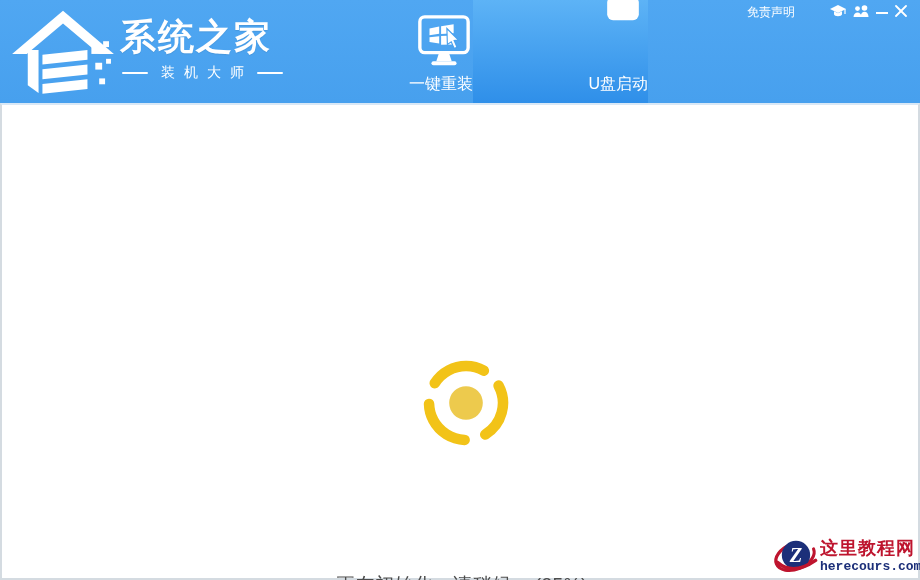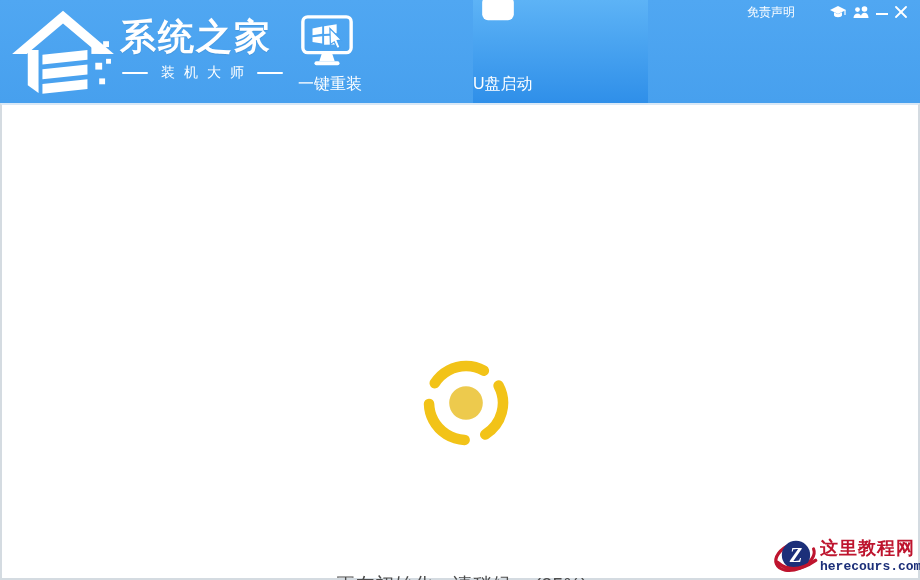--- a/index.html
+++ b/index.html
@@ -21,31 +21,31 @@
     text-shadow:0 1px 1px rgba(0,0,0,0.08);white-space:nowrap;
   }
   .logo-subtitle-row{display:flex;align-items:center;margin-top:7px;margin-left:2px;}
   .subtitle-dash{width:26px;height:2px;background:#fff;border-radius:1px;}
   .logo-subtitle{
     color:#fff;font-size:14px;letter-spacing:9px;margin:0 4px 0 13px;white-space:nowrap;
   }
   
   .tab{
     position:absolute;top:0;height:103px;width:175px;
-    display:flex;flex-direction:column;align-items:flex-start;justify-content:flex-end;
+    display:flex;flex-direction:column;align-items:flex-end;justify-content:flex-end;
     cursor:pointer;box-sizing:border-box;padding-bottom:10px;
   }
   .tab-reinstall{left:298px;}
   .tab-usb{left:473px;background:linear-gradient(180deg,#5db3f6 0%,#2f8fe9 100%);gap:45px;}
   .tab-backup{left:648px;}
   .tab-icon{height:60px;display:flex;align-items:flex-end;justify-content:center;margin-bottom:5px;}
   .tab-label{color:#fff;font-size:16px;line-height:18px;white-space:nowrap;}
   
   .header-controls{
-    position:absolute;top:4px;right:13px;display:flex;align-items:center;gap:7px;height:16px;
+    position:absolute;top:4px;right:13px;display:flex;align-items:flex-start;gap:7px;height:16px;
   }
   .disclaimer{color:#fff;font-size:12px;margin-right:28px;cursor:pointer;white-space:nowrap;}
   .ctl{display:flex;align-items:center;justify-content:center;cursor:pointer;height:14px;}
   .min-bar{width:12px;height:2px;background:#fff;margin-top:3px;}
   
   .main{
     position:absolute;top:103px;left:0;width:920px;height:477px;box-sizing:border-box;
     background:#ffffff;
     border-left:2px solid #d4dbe1;border-right:2px solid #d4dbe1;border-bottom:2px solid #d4dbe1;
     border-top:2px solid #d9e8f6;

